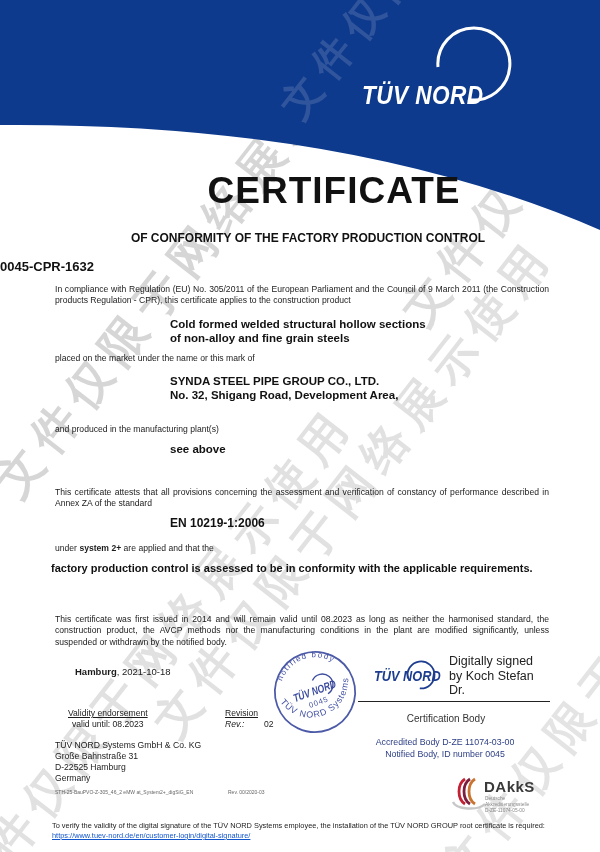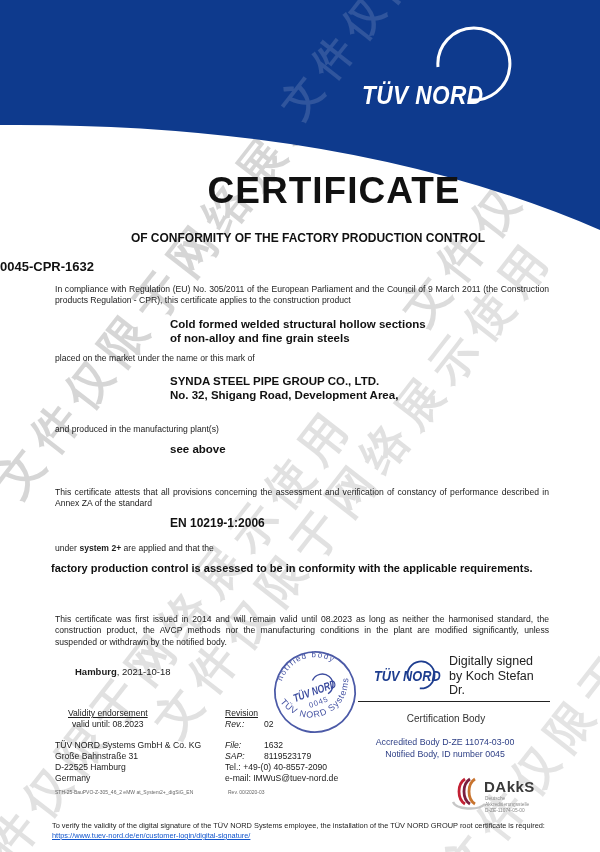--- a/index.html
+++ b/index.html
@@ -181,32 +181,20 @@
         <span class="lbl">Rev.:</span>
         <span>02</span>
       </div>
   </div>
   <div class="fcol f-address">
     <div>TÜV NORD Systems GmbH &amp; Co. KG</div>
     <div>Große Bahnstraße 31</div>
     <div>D-22525 Hamburg</div>
     <div>Germany</div>
   </div>
-  <div class="fcol f-file">
-    <div class="pair">
-        <span class="lbl">File:</span>
-        <span>1632</span>
-      </div>
-    <div class="pair">
-        <span class="lbl">SAP:</span>
-        <span>8119523179</span>
-      </div>
-    <div>Tel.: +49-(0) 40-8557-2090</div>
-    <div>e-mail: IMWuS@tuev-nord.de</div>
-  </div>
   <div class="tiny t-code">STH-25-BauPVO-Z-305_46_2 eMW at_System2+_digSiG_EN</div>
   <div class="tiny t-rev">Rev. 00/2020-03</div>
 
   <svg class="dakks" width="118" height="44" viewBox="0 0 118 44">
     <path d="M17 4 C 9 9, 9 24, 17 29" fill="none" stroke="#c22033" stroke-width="2.8"></path>
     <path d="M22 4 C 14 9, 14 24, 22 29" fill="none" stroke="#7c1f3e" stroke-width="2.8"></path>
     <path d="M27 4 C 19 9, 19 24, 27 29" fill="none" stroke="#c8742e" stroke-width="2.8"></path>
     <path d="M5 27 A 17 8 0 0 0 37 29" fill="none" stroke="#b9b9b9" stroke-width="2.4" opacity="0.8"></path>
     <text x="36" y="17" font-size="15" font-weight="bold" fill="#3a3a3a" letter-spacing="0.5" font-family="Liberation Sans, sans-serif">DAkkS</text>
     <text x="37" y="25" font-size="4.8" fill="#8a8a8a" font-family="Liberation Sans, sans-serif">Deutsche</text>

